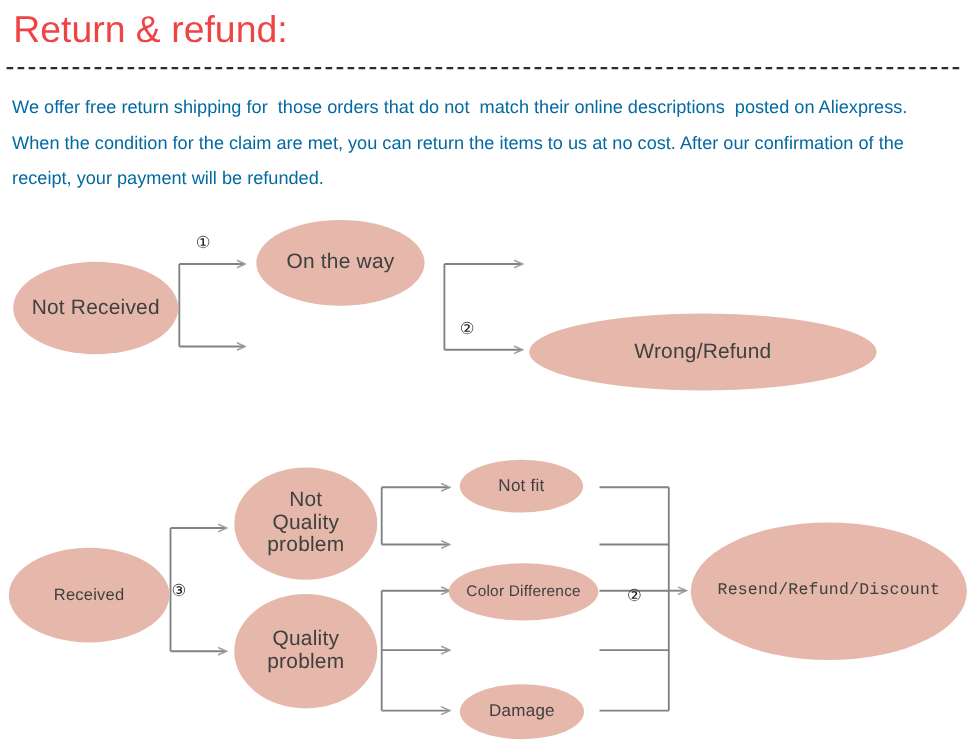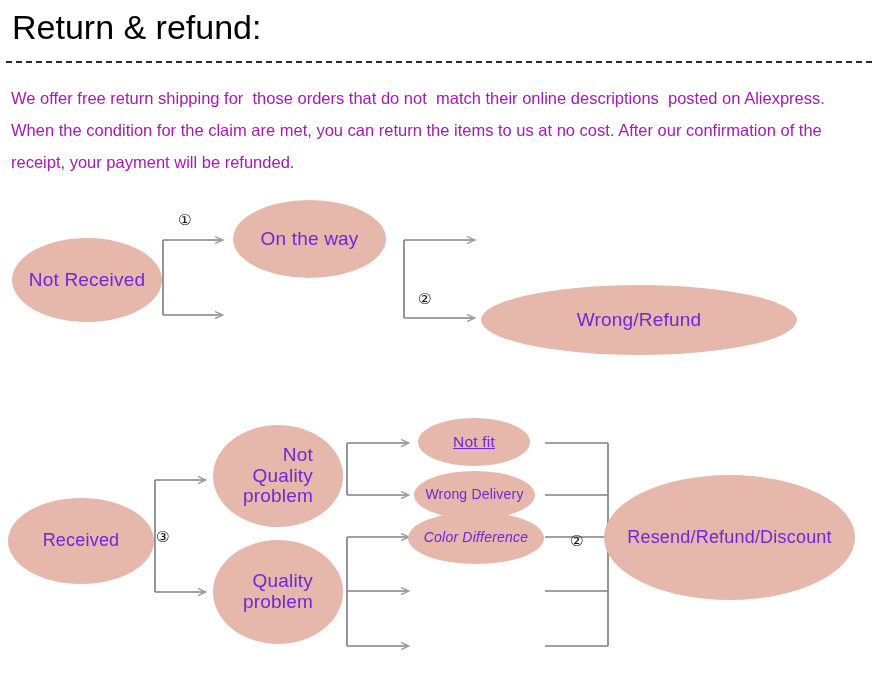--- a/index.html
+++ b/index.html
@@ -22,41 +22,41 @@
     left: 0; top: 0;
     width: 879px;
   }
   #page-title {
     position: absolute;
     left: 12px;
     top: 8px;
     font-size: 34px;
     font-weight: 400;
     letter-spacing: 0px;
-    color: #000000;
+    color: #ef4444;
     white-space: nowrap;
   }
   #title-divider {
     position: absolute;
     left: 6px;
     top: 61px;
     width: 866px;
     height: 0px;
     border-top: 2px dashed #2b2b2b;
   }
 
   
   #policy-text {
     position: absolute;
     left: 11px;
     top: 82px;
     width: 860px;
     font-size: 16.5px;
     line-height: 32px;
-    color: #a21caf;
+    color: #0369a1;
     white-space: pre-wrap;
   }
 
   
   .flow-canvas {
     position: absolute;
     left: 0;
     width: 879px;
   }
   #flow-not-received { top: 195px; height: 175px; }
@@ -71,33 +71,33 @@
   }
 
   
   .node {
     position: absolute;
     border-radius: 50%;
     background: #e6b8ab;
     display: flex;
     align-items: center;
     justify-content: center;
-    text-align: right;
-    color: #6d28d9;
+    text-align: center;
+    color: #404040;
     font-size: 19px;
     font-weight: 400;
     line-height: 1.08;
     letter-spacing: 0.2px;
     box-sizing: border-box;
     padding: 0 6px;
     text-shadow: 0 0 1px rgba(230,184,171,0.6);
   }
-  .node.small  { font-size: 15.5px; text-decoration: underline; }
+  .node.small  { font-size: 15.5px; }
   .node.tiny   { font-size: 14px; }
-  .node.big    { font-size: 18px; }
+  .node.big    { font-size: 15px; }
 
   
   .step-badge {
     position: absolute;
     font-size: 15px;
     color: #111111;
     font-family: "DejaVu Sans", sans-serif;
     line-height: 1;
   }
 </style>
@@ -199,31 +199,31 @@
 
   <div class="node" style="left:213px; top:140px; width:130px; height:104px; white-space:pre-line;">
     <span>Quality
 problem</span>
   </div>
 
   <div class="node small" style="left:418px; top:18px; width:112px; height:48px;">
     <span>Not fit</span>
   </div>
 
-  <div class="node tiny" style="left:414px; top:71px; width:121px; height:48px;">
-    <span>Wrong Delivery</span>
-  </div>
-
-  <div class="node tiny" style="left:408px; top:112px; width:136px; height:52px;font-style:italic;">
+
+  <div class="node tiny" style="left:408px; top:112px; width:136px; height:52px;">
     <span>Color Difference</span>
   </div>
 
 
-
-  <div class="node big" style="left:604px; top:75px; width:251px; height:125px;">
+  <div class="node small" style="left:418px; top:222px; width:113px; height:50px;">
+    <span>Damage</span>
+  </div>
+
+  <div class="node big" style="left:628px; top:75px; width:251px; height:125px;font-family:Liberation Mono, monospace;">
     <span>Resend/Refund/Discount</span>
   </div>
 
   <div class="step-badge" style="left:156px; top:130px;">
     <span>③</span>
   </div>
 
   <div class="step-badge" style="left:570px; top:134px;">
     <span>②</span>
   </div>

